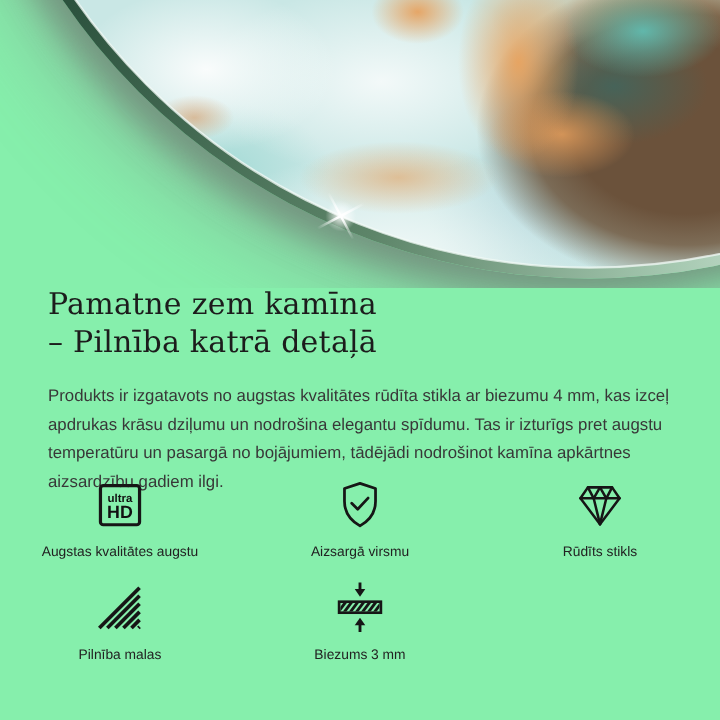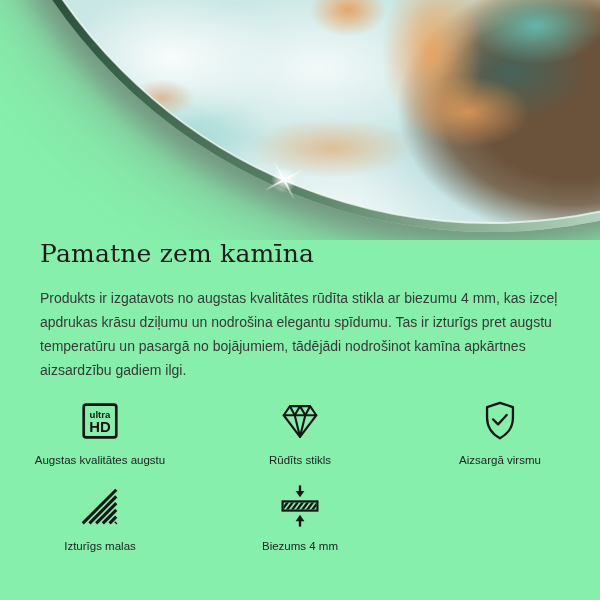--- a/index.html
+++ b/index.html
@@ -77,20 +77,21 @@
       <div class="rim"></div>
     </div>
     <div class="sparkle">
       <div class="glow"></div>
     </div>
   </div>
 
   <div class="content">
     <h1 class="title">
       <span class="line">Pamatne zem kamīna</span>
+      <span class="line">– Pilnība katrā detaļā</span>
     </h1>
     <p class="desc">Produkts ir izgatavots no augstas kvalitātes rūdīta stikla ar biezumu 4 mm, kas izceļ apdrukas krāsu dziļumu un nodrošina elegantu spīdumu. Tas ir izturīgs pret augstu temperatūru un pasargā no bojājumiem, tādējādi nodrošinot kamīna apkārtnes aizsardzību gadiem ilgi.</p>
   </div>
 
   <div class="features">
 
 
     <div class="feature">
       <div class="icon-box">
         <svg width="46" height="46" viewBox="0 0 48 48">
@@ -98,54 +99,54 @@
           <text class="t-ultra" x="24" y="21" text-anchor="middle">ultra</text>
           <text class="t-hd" x="24" y="35.5" text-anchor="middle">HD</text>
         </svg>
       </div>
       <div class="label">Augstas kvalitātes augstu</div>
     </div>
 
     <div class="feature">
       <div class="icon-box">
         <svg width="46" height="46" viewBox="0 0 48 48">
+          <path class="stroke round" d="M24 5 L37.5 9.5 V20.5 C37.5 30.5 31.5 37.8 24 42 C16.5 37.8 10.5 30.5 10.5 20.5 V9.5 Z"></path>
+          <path class="stroke round" d="M16.8 22.3 L22 27.5 L31 17.8"></path>
+        </svg>
+      </div>
+      <div class="label">Aizsargā virsmu</div>
+    </div>
+
+    <div class="feature">
+      <div class="icon-box">
+        <svg width="46" height="46" viewBox="0 0 48 48">
           <path class="stroke round" style="stroke-width:2.2" d="M13.5 8.5 H34.5 L41 18 L24 40.5 L7 18 Z"></path>
           <path class="stroke round" style="stroke-width:2.2" d="M7 18 H41"></path>
           <path class="stroke round" style="stroke-width:2.2" d="M13.5 8.5 L18.5 18 L24 40.5"></path>
           <path class="stroke round" style="stroke-width:2.2" d="M34.5 8.5 L29.5 18 L24 40.5"></path>
           <path class="stroke round" style="stroke-width:2.2" d="M24 8.5 L18.5 18 M24 8.5 L29.5 18"></path>
         </svg>
       </div>
       <div class="label">Rūdīts stikls</div>
-    </div>
-
-    <div class="feature">
-      <div class="icon-box">
-        <svg width="46" height="46" viewBox="0 0 48 48">
-          <path class="stroke round" d="M24 5 L37.5 9.5 V20.5 C37.5 30.5 31.5 37.8 24 42 C16.5 37.8 10.5 30.5 10.5 20.5 V9.5 Z"></path>
-          <path class="stroke round" d="M16.8 22.3 L22 27.5 L31 17.8"></path>
-        </svg>
-      </div>
-      <div class="label">Aizsargā virsmu</div>
     </div>
 
     <div class="feature">
       <div class="icon-box">
         <svg width="46" height="46" viewBox="0 0 48 48">
           <g class="stroke" style="stroke-width:3.2">
             <line x1="6" y1="41" x2="41" y2="6"></line>
             <line x1="13" y1="41" x2="41" y2="13"></line>
             <line x1="20" y1="41" x2="41" y2="20"></line>
             <line x1="27" y1="41" x2="41" y2="27"></line>
             <line x1="34" y1="41" x2="41" y2="34"></line>
             <line x1="40" y1="41" x2="41" y2="40"></line>
           </g>
         </svg>
       </div>
-      <div class="label">Izturīgs malas</div>
+      <div class="label">Pilnība malas</div>
     </div>
 
     <div class="feature">
       <div class="icon-box">
         <svg width="44" height="48" viewBox="0 0 48 48">
           <defs>
             <clipPath id="barclip">
                 <rect x="6.2" y="20.2" width="35.6" height="7.6"></rect>
               </clipPath>
           </defs>
@@ -158,17 +159,17 @@
             <line x1="25" y1="30" x2="34" y2="18"></line>
             <line x1="30.5" y1="30" x2="39.5" y2="18"></line>
             <line x1="36" y1="30" x2="45" y2="18"></line>
           </g>
           <line class="stroke" style="stroke-width:2.6" x1="24" y1="1.5" x2="24" y2="8"></line>
           <polygon class="fill" points="19.2,7.5 28.8,7.5 24,14.5"></polygon>
           <line class="stroke" style="stroke-width:2.6" x1="24" y1="46.5" x2="24" y2="40"></line>
           <polygon class="fill" points="19.2,40.5 28.8,40.5 24,33.5"></polygon>
         </svg>
       </div>
-      <div class="label">Biezums 4 mm</div>
+      <div class="label">Biezums 3 mm</div>
     </div>
 
   </div>
 </div>
 
 </body></html>

